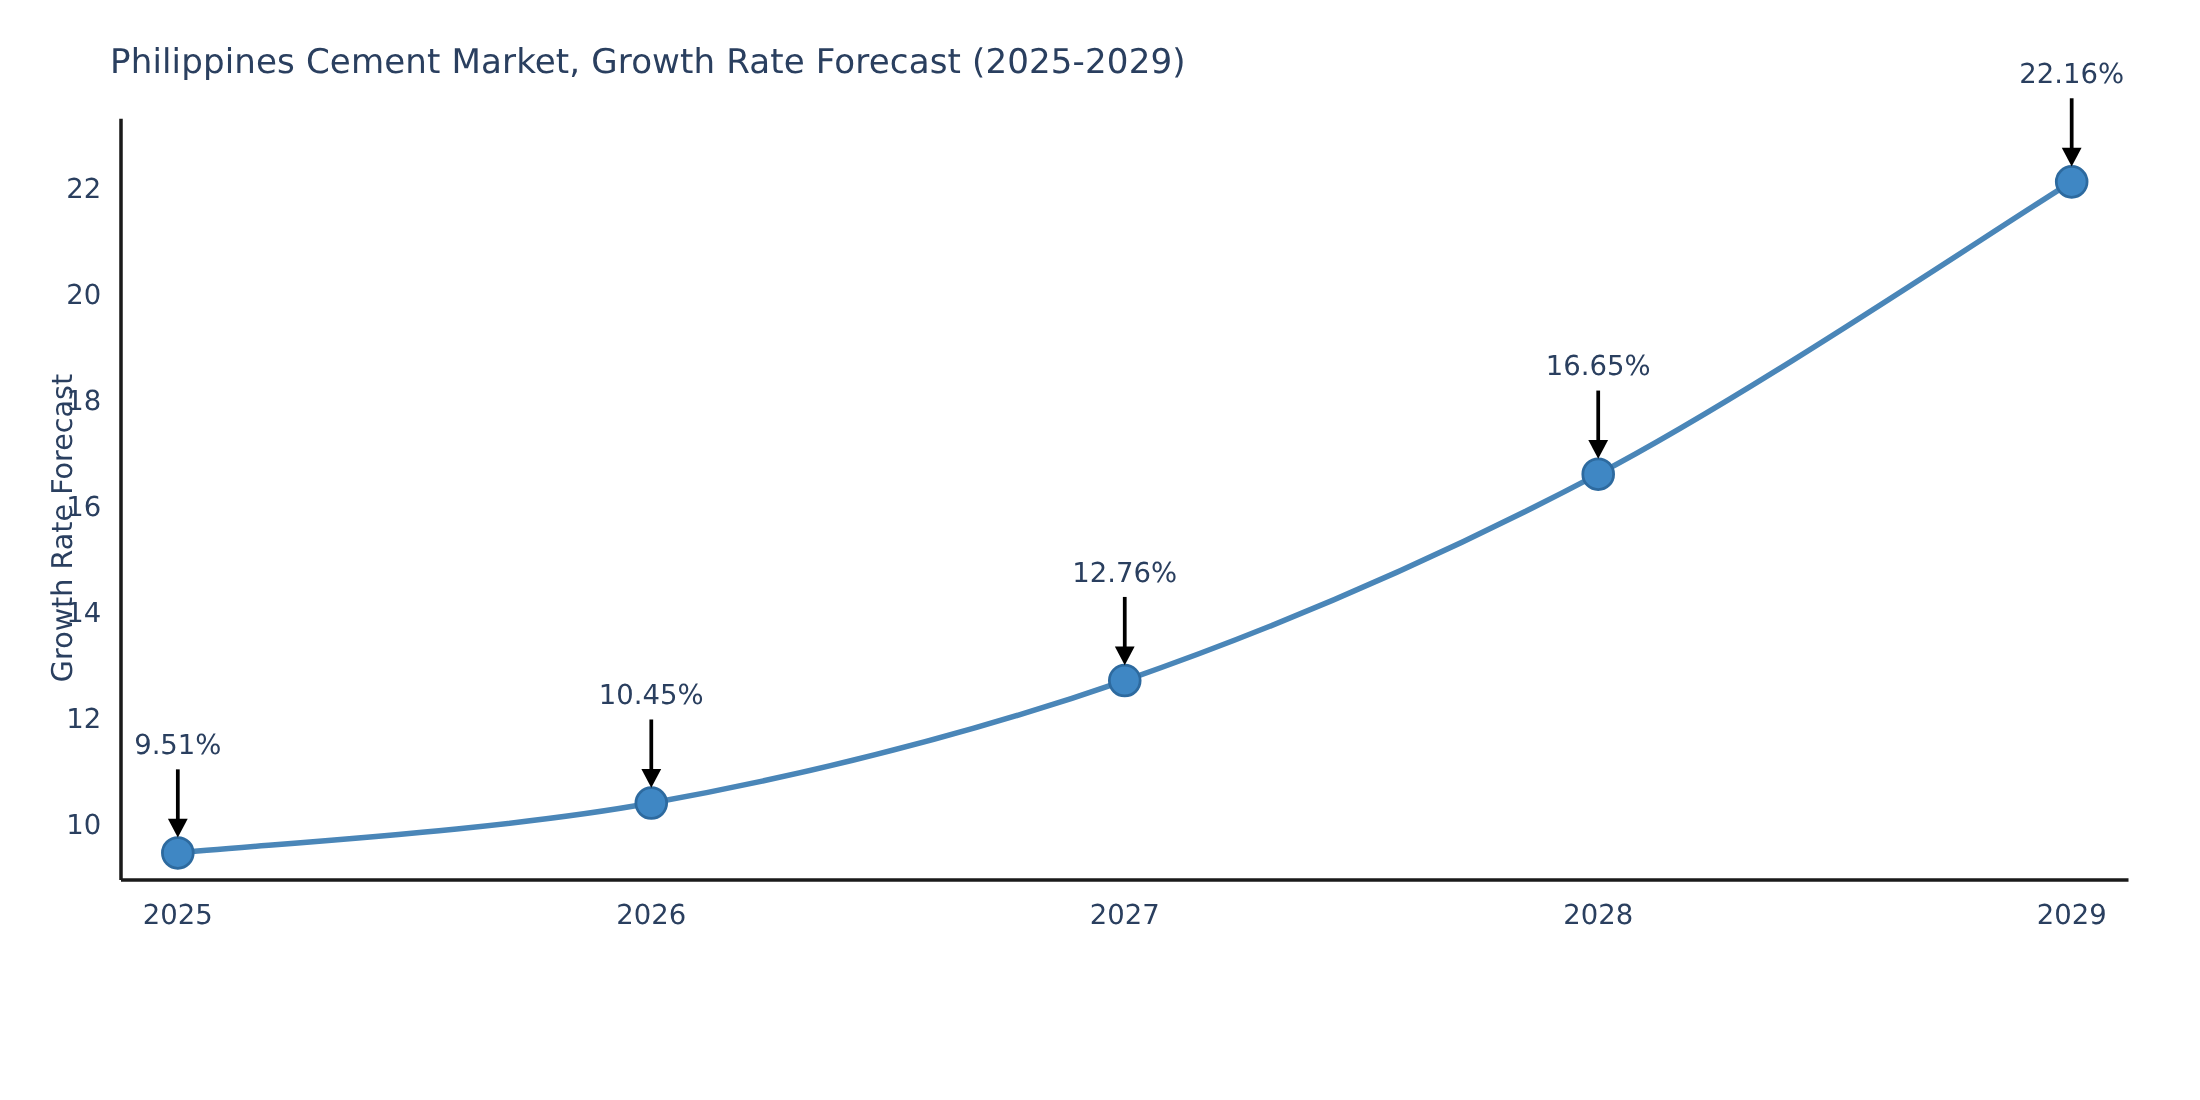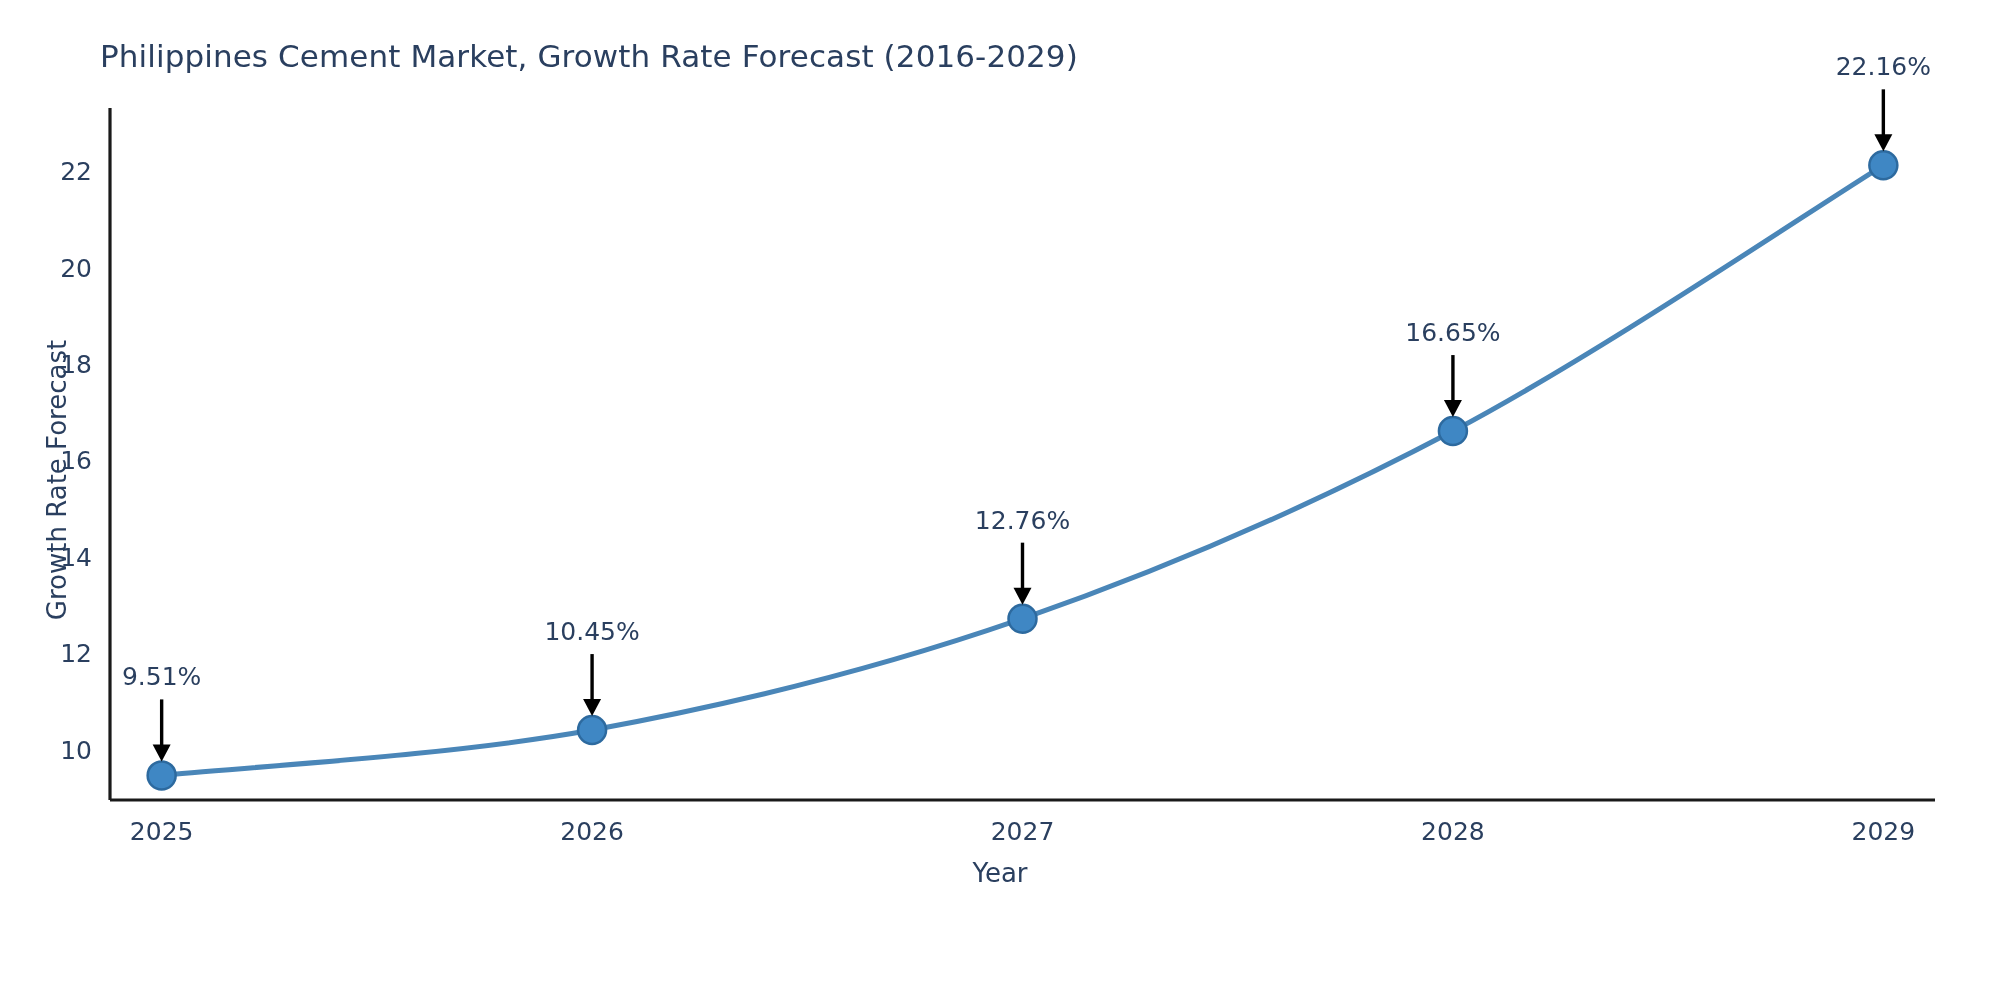--- a/index.html
+++ b/index.html
@@ -86,21 +86,21 @@
     fill: #2a3f5f;
     text-anchor: middle;
     font-family: "DejaVu Sans", "Liberation Sans", sans-serif;
   }
 </style>
 </head>
 <body>
 
 <div id="chart-root">
 
-  <div class="chart-title">Philippines Cement Market, Growth Rate Forecast (2016-2029)</div>
+  <div class="chart-title">Philippines Cement Market, Growth Rate Forecast (2025-2029)</div>
 
   <div class="axis-title-y">Growth Rate Forecast</div>
 
   <svg class="plot" id="plot-svg" viewBox="0 0 2000 1000">
     <g id="y-axis-line-g">
         <line x1="110" y1="108" x2="110" y2="800" stroke="#1a1a1a" stroke-width="3.2"></line>
       </g>
     <g id="x-axis-line-g">
         <line x1="110" y1="800" x2="1935" y2="800" stroke="#1a1a1a" stroke-width="3.2"></line>
       </g>
@@ -142,16 +142,15 @@
         <text x="1022.50" y="528.67" class="point-label">12.76%</text>
         <line x1="1452.92" y1="355.06" x2="1452.92" y2="403.06" stroke="#000000" stroke-width="3.4"></line>
         <polygon points="1452.92,417.06 1443.92,400.06 1461.92,400.06" fill="#000000"></polygon>
         <text x="1452.92" y="341.06" class="point-label">16.65%</text>
         <line x1="1883.35" y1="89.33" x2="1883.35" y2="137.33" stroke="#000000" stroke-width="3.4"></line>
         <polygon points="1883.35,151.33 1874.35,134.33 1892.35,134.33" fill="#000000"></polygon>
         <text x="1883.35" y="75.33" class="point-label">22.16%</text>
       </g>
   </svg>
 
-  <div class="axis-title-x">Year</div>
 
 
 </div>
 
 </body></html>

